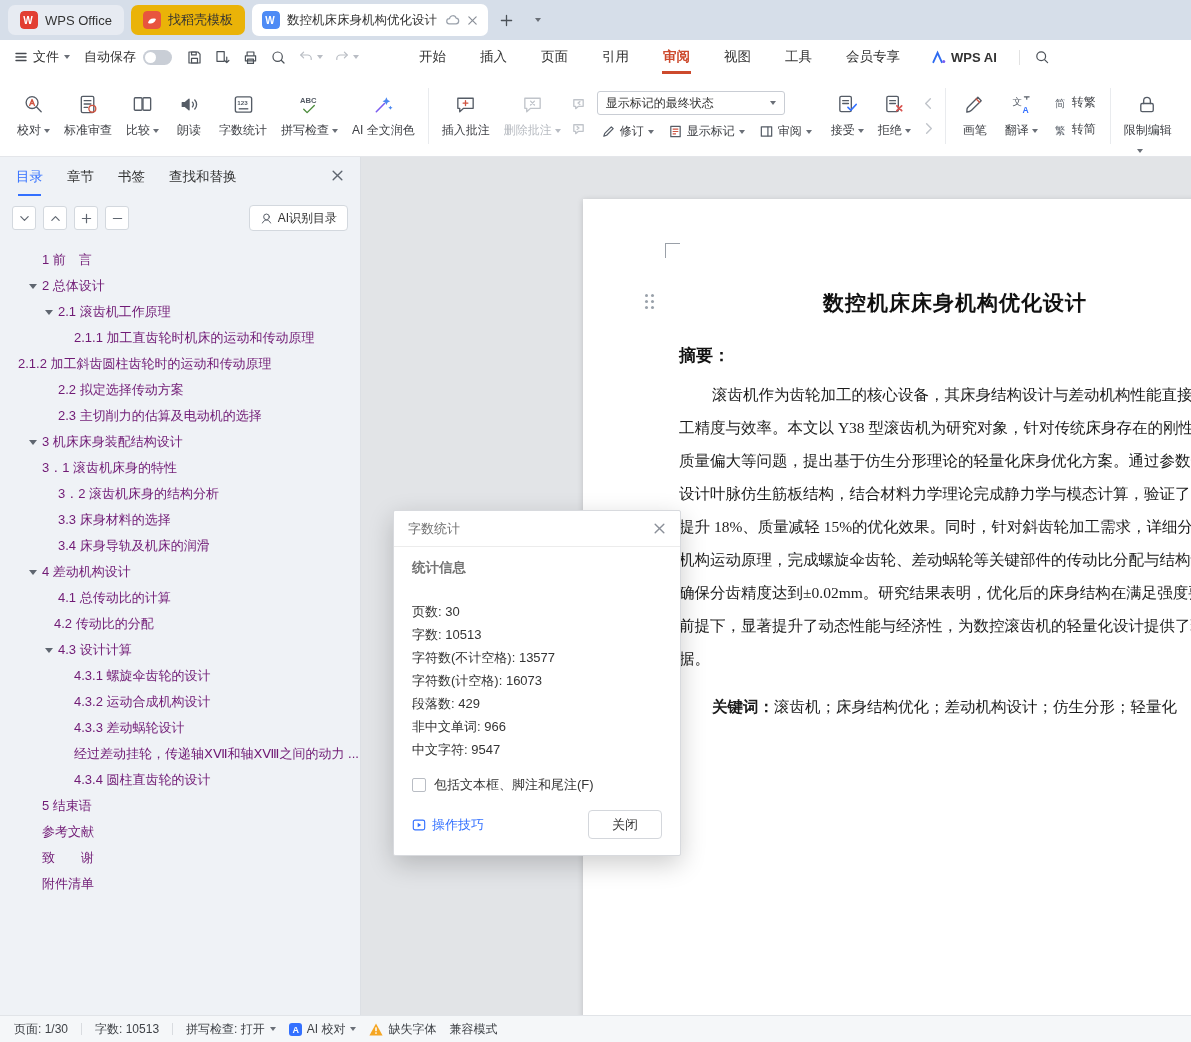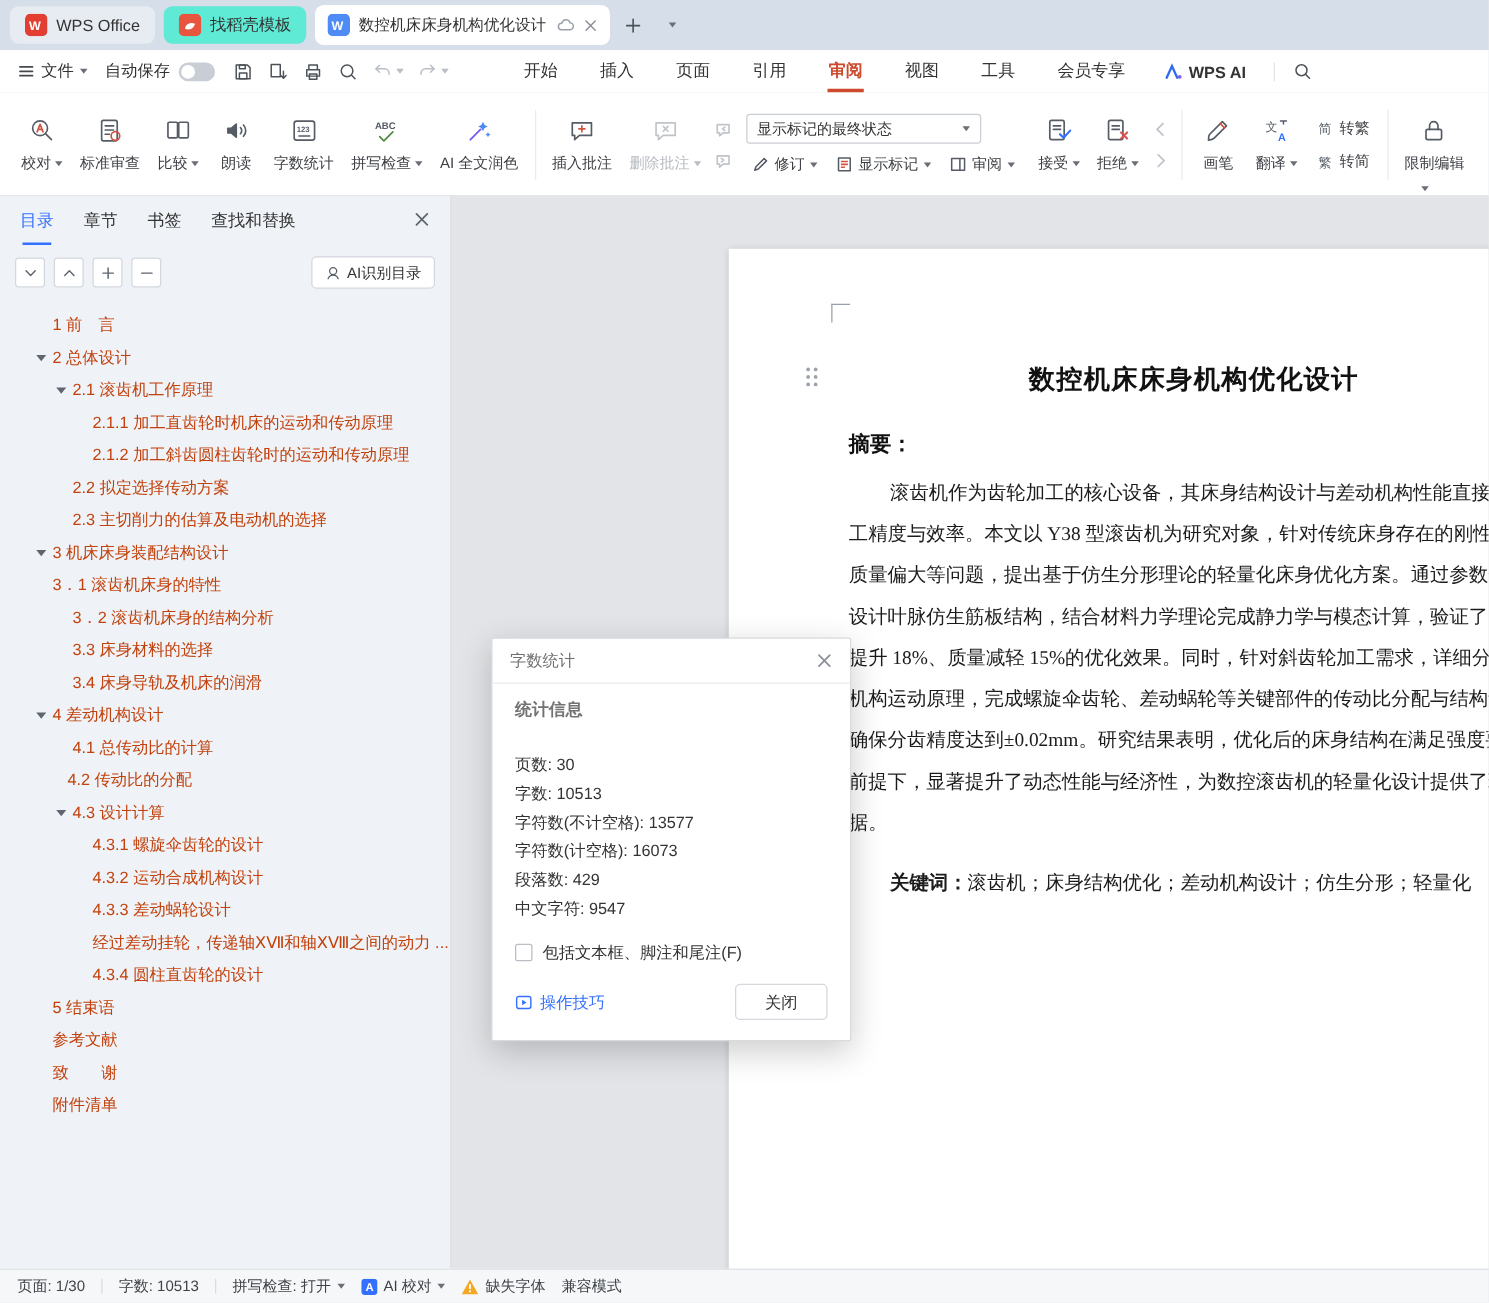--- a/index.html
+++ b/index.html
@@ -5,21 +5,21 @@
   * { margin:0; padding:0; box-sizing:border-box; }
   html,body { width:1191px; height:1042px; }
   body { position:relative; overflow:hidden; background:#e2e4e7;
          font-family:"Liberation Sans","DejaVu Sans",sans-serif; font-size:13px; color:#333; }
 
   
   #tabbar { position:absolute; left:0; top:0; width:100%; height:40px; background:#d6dee9;
             display:flex; align-items:center; padding-left:8px; gap:7px; }
   .tab { height:30px; border-radius:7px; display:flex; align-items:center; gap:7px; padding:0 12px; font-size:13px; color:#333; }
   .tab.home { background:#e7ebf2; }
-  .tab.template { background:#5eead4; }
+  .tab.template { background:#eab308; }
   .tab.doc { background:#fff; height:32px; width:236px; padding:0 10px; }
   .tab.doc .tab-title { flex:1; white-space:nowrap; overflow:hidden; font-size:12.5px; }
   .applogo { width:18px; height:18px; border-radius:4px; flex:0 0 auto; }
   .tb-btn { width:24px; height:24px; display:flex; align-items:center; justify-content:center; border-radius:4px; }
 
   
   #menubar { position:absolute; left:0; top:40px; width:100%; height:34px; background:#fff; display:flex; align-items:center; }
   .file-area { display:flex; align-items:center; gap:5px; padding-left:14px; font-size:13px; }
   .autosave { display:flex; align-items:center; gap:7px; margin-left:14px; }
   .switch { width:29px; height:15px; border-radius:8px; background:#c9ced6; position:relative; }
@@ -56,21 +56,21 @@
   #sidebar { position:absolute; left:0; top:157px; width:361px; bottom:27px; background:#eff2f6; border-right:1px solid #dcdfe4; }
   .side-tabs { height:40px; display:flex; align-items:center; gap:24px; padding:0 16px; font-size:13.5px; position:relative; }
   .side-tab { color:#333; position:relative; cursor:default; }
   .side-tab.active { color:#3370ff; }
   .side-tab.active::after { content:""; position:absolute; left:2px; right:2px; bottom:-10px; height:2px; background:#3370ff; }
   .side-close { position:absolute; right:16px; top:12px; }
   .side-toolbar { display:flex; align-items:center; gap:7px; padding:8px 12px 2px; }
   .tbtn { width:24px; height:24px; background:#fff; border:1px solid #d3d8de; border-radius:3px; display:flex; align-items:center; justify-content:center; }
   .ai-toc { margin-left:auto; height:26px; background:#fff; border:1px solid #d3d8de; border-radius:4px;
             display:flex; align-items:center; gap:5px; padding:0 10px; font-size:12px; color:#333; }
-  .tree { margin-top:14px; font-size:13px; color:#c2410c; }
+  .tree { margin-top:14px; font-size:13px; color:#701a75; }
   .tree-row { height:26px; display:flex; align-items:center; white-space:nowrap; overflow:hidden; cursor:default; }
   .tri { width:18px; flex:0 0 18px; display:flex; justify-content:center; }
   .tri-shape { width:0; height:0; border-left:4px solid transparent; border-right:4px solid transparent; border-top:5px solid #5f6670; }
 
   
   #docarea { position:absolute; left:361px; top:157px; right:0; bottom:27px; background:#e2e4e7; overflow:hidden; }
   #page { position:absolute; left:222px; top:42px; width:744px; height:980px; background:#fff; box-shadow:0 1px 6px rgba(0,0,0,.16); }
   .corner { position:absolute; left:82px; top:44px; width:15px; height:15px; border-left:1px solid #9aa0a8; border-top:1px solid #9aa0a8; }
   .drag-handle { position:absolute; left:62px; top:95px; width:3px; height:3px; border-radius:50%; background:#99a1aa;
                  box-shadow:6px 0 #99a1aa, 0 6px #99a1aa, 6px 6px #99a1aa, 0 12px #99a1aa, 6px 12px #99a1aa; }
@@ -598,21 +598,21 @@
         <span class="tree-label">2.1 滚齿机工作原理</span>
       </div>
 
       <div class="tree-row" style="padding-left: 56px;">
         <span class="tri" style="visibility: hidden;">
           <i class="tri-shape"></i>
         </span>
         <span class="tree-label">2.1.1 加工直齿轮时机床的运动和传动原理</span>
       </div>
 
-      <div class="tree-row" style="padding-left: 56px;">
+      <div class="tree-row" style="">
         <span class="tri" style="visibility: hidden;">
           <i class="tri-shape"></i>
         </span>
         <span class="tree-label">2.1.2 加工斜齿圆柱齿轮时的运动和传动原理</span>
       </div>
 
       <div class="tree-row" style="padding-left: 40px;">
         <span class="tri" style="visibility: hidden;">
           <i class="tri-shape"></i>
         </span>
@@ -814,20 +814,23 @@
         </div>
 
         <div class="wc-row">
           <span class="stat-label">字符数(计空格)</span><span class="stat-value">16073</span>
         </div>
 
         <div class="wc-row">
           <span class="stat-label">段落数</span><span class="stat-value">429</span>
         </div>
 
+        <div class="wc-row">
+          <span class="stat-label">非中文单词</span><span class="stat-value">966</span>
+        </div>
 
         <div class="wc-row">
           <span class="stat-label">中文字符</span><span class="stat-value">9547</span>
         </div>
       </div>
     <div class="wc-check">
       <span class="checkbox"></span>
       <span>包括文本框、脚注和尾注(F)</span>
     </div>
   </div>

